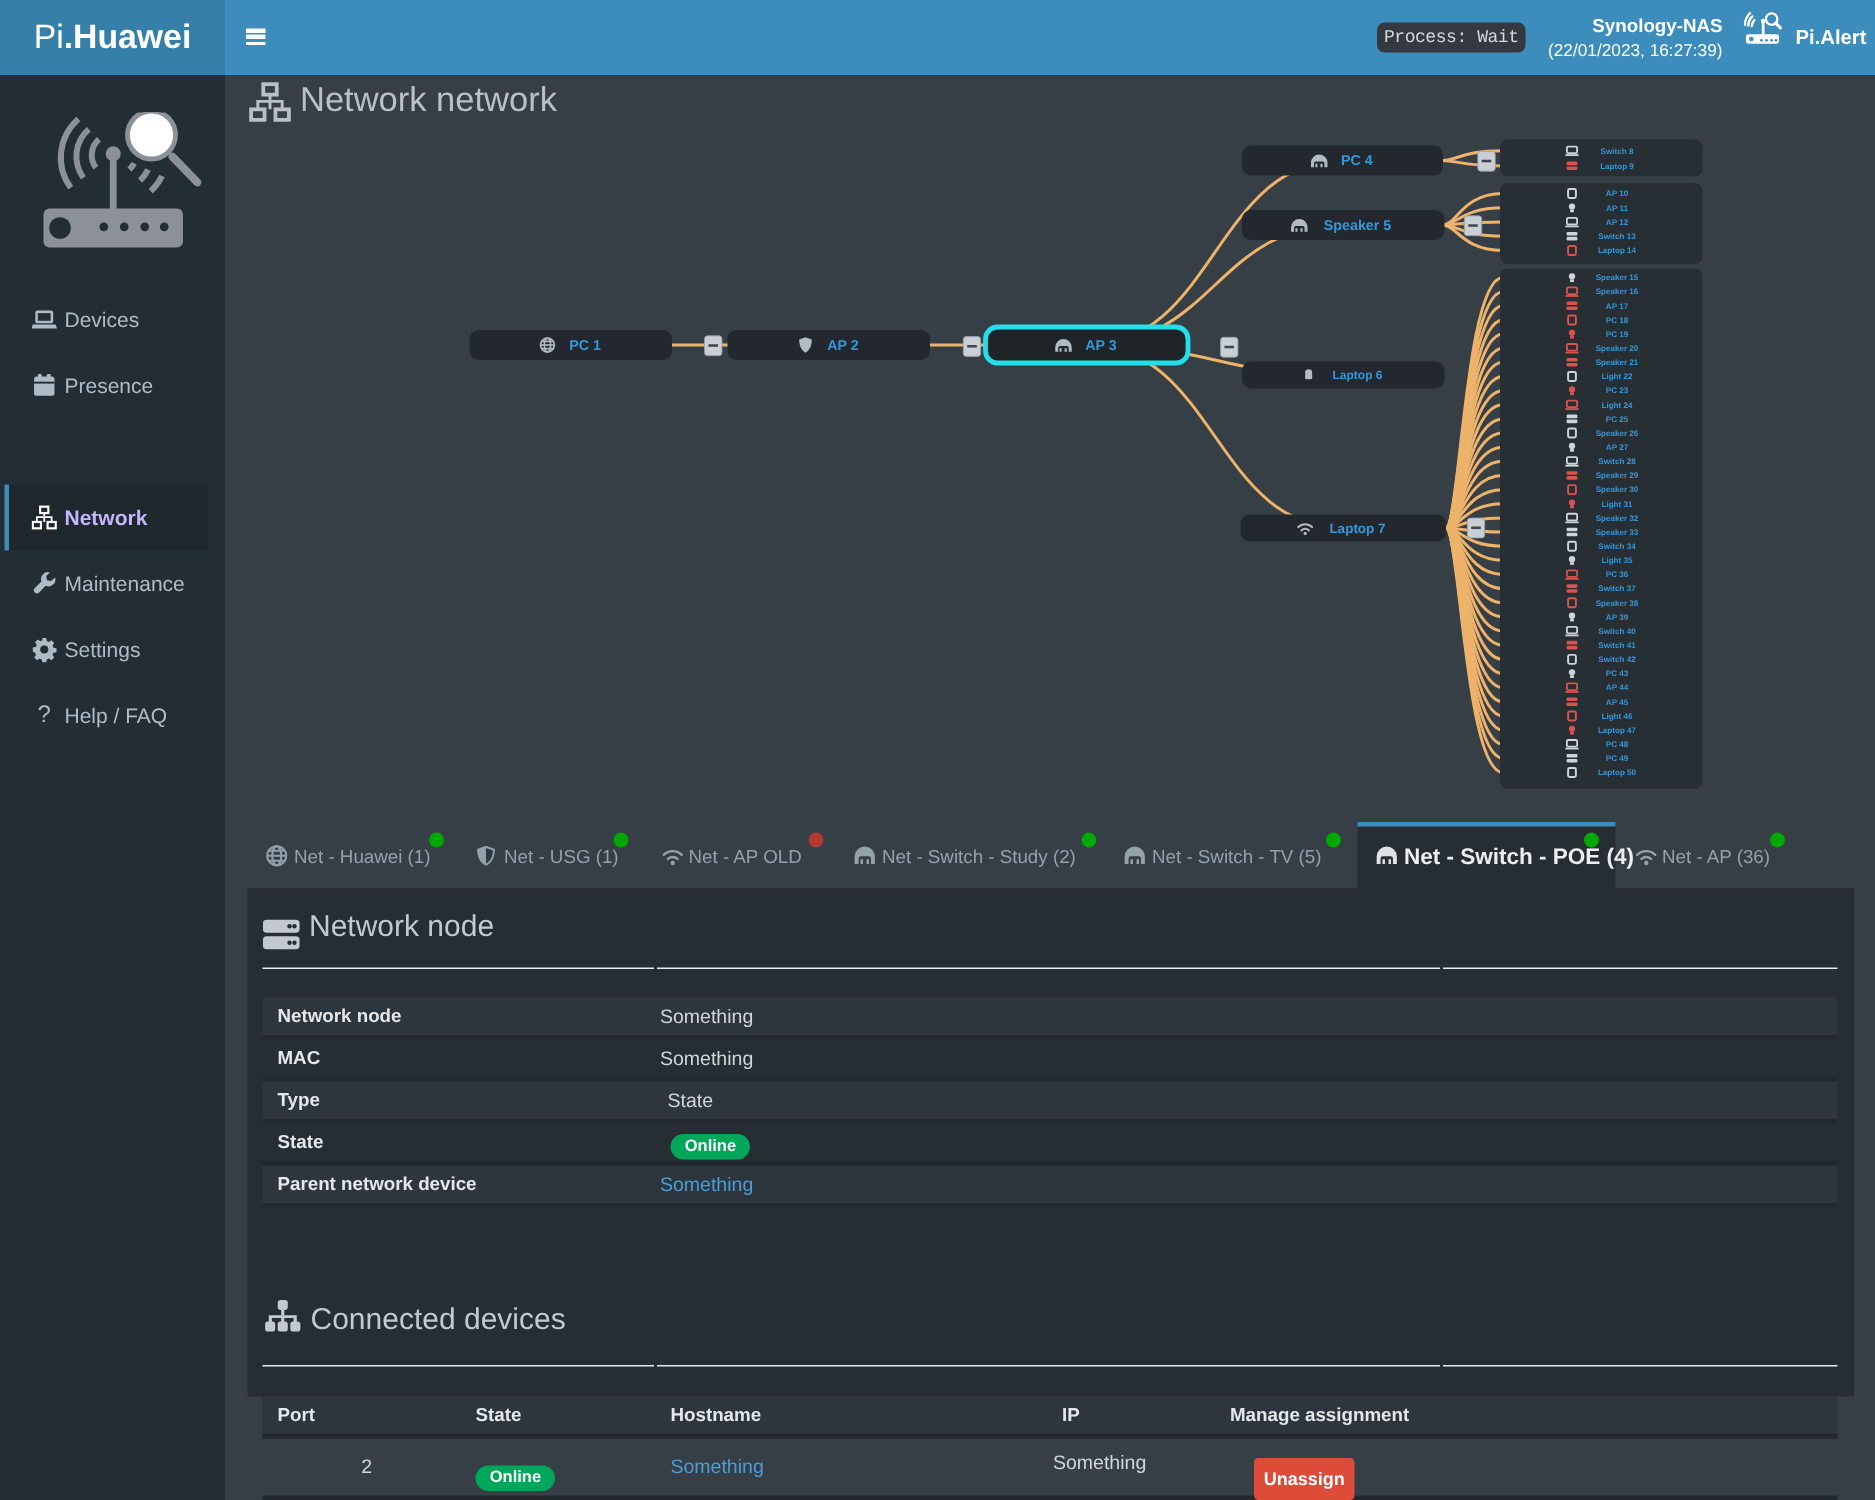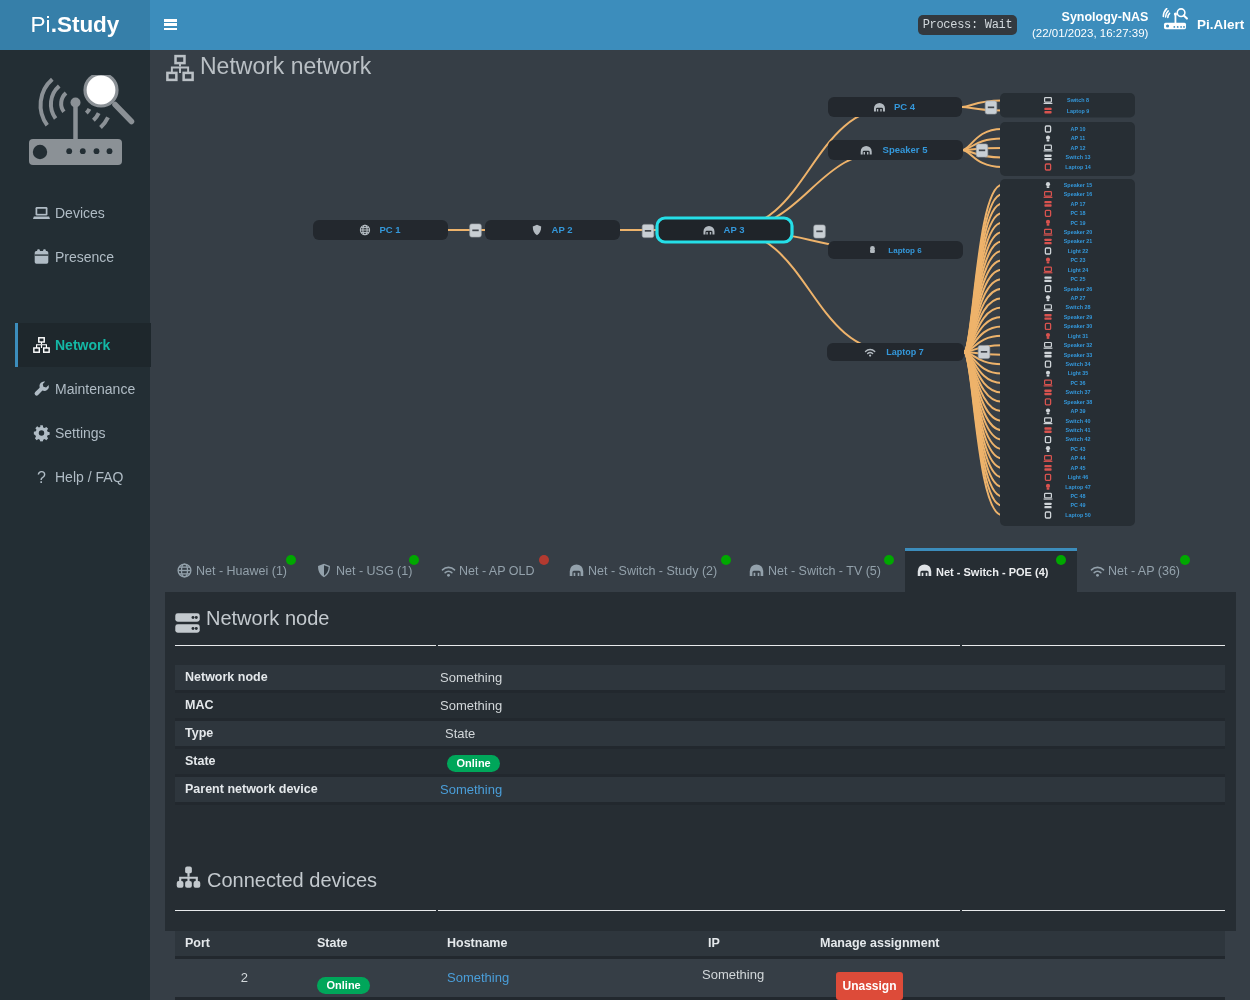--- a/index.html
+++ b/index.html
@@ -15,56 +15,56 @@
 #burger div{height:2.7px;background:#fff;margin-bottom:1.7px;}
 #procbadge{position:absolute;left:918px;top:15px;width:99px;height:20px;background:#33393f;
   border-radius:5px;color:#d3d9dd;font-family:"Liberation Mono",monospace;font-size:12px;
   text-align:center;line-height:20px;white-space:nowrap;letter-spacing:-0.3px;}
 #nastext{position:absolute;left:1032px;top:9px;color:#fff;font-size:11.5px;line-height:16px;white-space:nowrap;text-align:right;}
 #nastext b{font-size:12.5px;}
 #nbrand{position:absolute;left:1197px;top:0;height:50px;line-height:50px;color:#fff;
   font-weight:700;font-size:13.5px;}
 
 #sidebar{position:absolute;left:0;top:50px;width:150px;height:950px;background:#232e34;}
-.mitem{position:absolute;left:15px;width:136px;height:44px;color:#b0bcc5;font-size:14px;}
+.mitem{position:absolute;left:3px;width:136px;height:44px;color:#b0bcc5;font-size:14px;}
 .mitem .mico{position:absolute;left:18px;top:50%;transform:translateY(-50%);width:17px;height:17px;}
 .mitem .mtx{position:absolute;left:40px;top:0;height:44px;line-height:44px;}
-.mitem.active{background:#1e272c;color:#14b8a6;border-left:3px solid #3c8dbc;font-weight:700;}
+.mitem.active{background:#1e272c;color:#c4b5fd;border-left:3px solid #3c8dbc;font-weight:700;}
 .mitem.active .mico{left:15px;}
 .mitem.active .mtx{left:37px;}
 
 #ptitle{position:absolute;left:200px;top:53px;color:#bac0c5;font-size:23px;}
 #ptico{position:absolute;left:168px;top:57px;}
 
 .tab{position:absolute;top:548px;height:44px;color:#93a1ab;font-size:13px;}
 .tab .ti{position:absolute;left:12px;top:15px;}
 .tab .tt{position:absolute;left:31px;top:0;height:44px;line-height:46px;white-space:nowrap;font-size:12.5px;}
 .dot{position:absolute;width:10px;height:10px;border-radius:50%;top:555px;}
 .dg{background:#00a800;}
 .dr{background:#b33a30;}
 .tab.active{background:#262d33;border-top:3.5px solid #3c8dbc;color:#eceef0;font-weight:700;}
 .tab.active .ti{top:12px;}
-.tab.active .tt{font-size:11px;}
+.tab.active .tt{font-size:15px;}
 .tab.active .tt{line-height:42px;}
 
 #box{position:absolute;left:165px;top:592px;width:1071px;height:339px;background:#262d33;}
 .btitle{position:absolute;color:#c3c9ce;font-size:20px;}
 .hline{position:absolute;height:1px;background:#e8eaec;}
 .row{position:absolute;left:10px;width:1050px;height:28px;border-bottom:3px solid #22282e;}
 .row.odd{background:#2e363d;}
 .rlab{position:absolute;left:10px;top:0;line-height:25px;font-weight:700;color:#e4e8eb;font-size:12.5px;}
 .rval{position:absolute;left:265px;top:0;line-height:25px;color:#d2d7da;font-size:13px;}
 .badge{display:inline-block;background:#00a65a;color:#fff;font-weight:700;font-size:11px;
   border-radius:9px;padding:0 9.5px;height:17px;line-height:17px;vertical-align:-1px;}
 a.lnk{color:#4a9ed9;text-decoration:none;}
 </style>
 </head>
 <body>
 <div id="navbar">
- <div id="logo">Pi<b>.Study</b></div>
+ <div id="logo">Pi<b>.Huawei</b></div>
  <div id="burger">
       <div></div>
       <div></div>
       <div></div>
     </div>
  <div id="procbadge">Process: Wait</div>
  <div id="nastext"><b>Synology-NAS</b><br>(22/01/2023, 16:27:39)</div>
  <div id="nbrand">Pi.Alert</div>
  <svg class="abs" style="left:1162px;top:8px" width="26" height="27" viewBox="0 0 110 120">
   <g stroke="#fff" fill="none" stroke-linecap="round">

